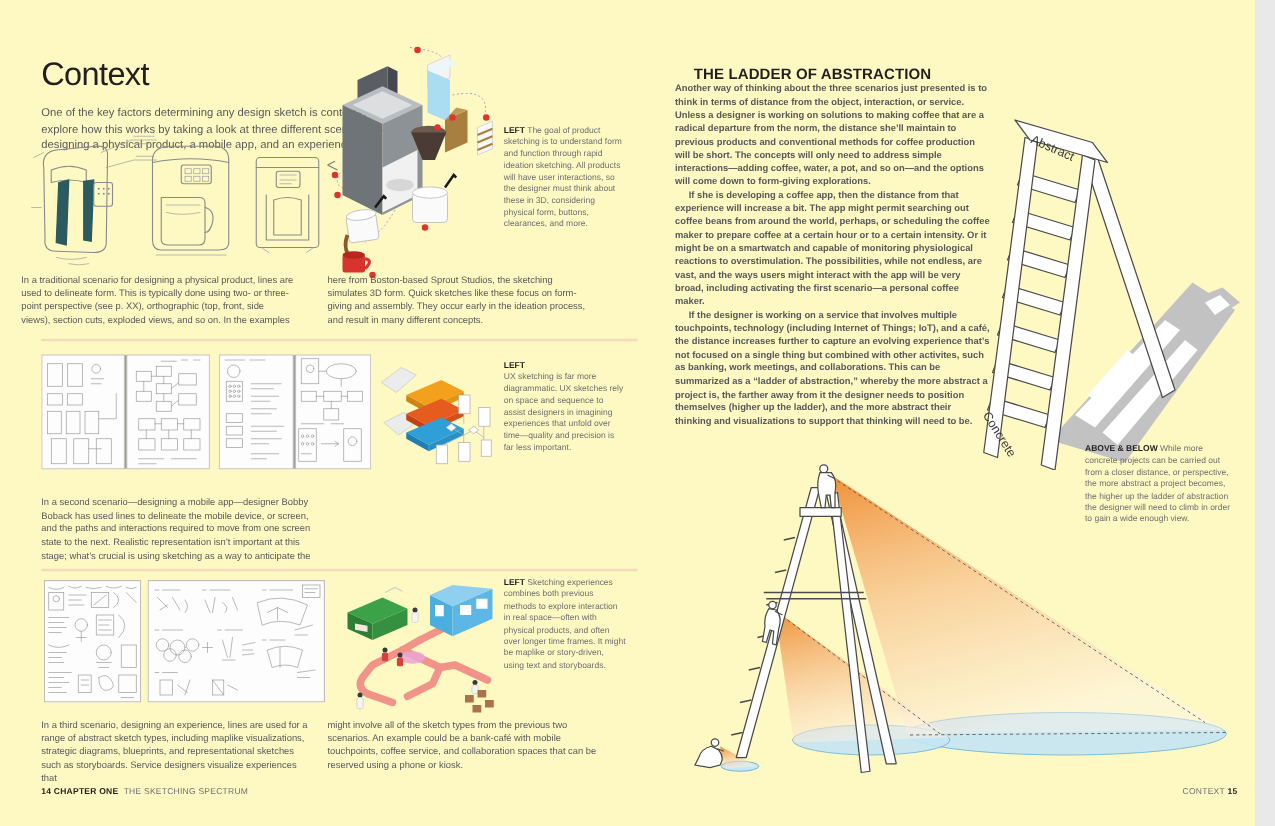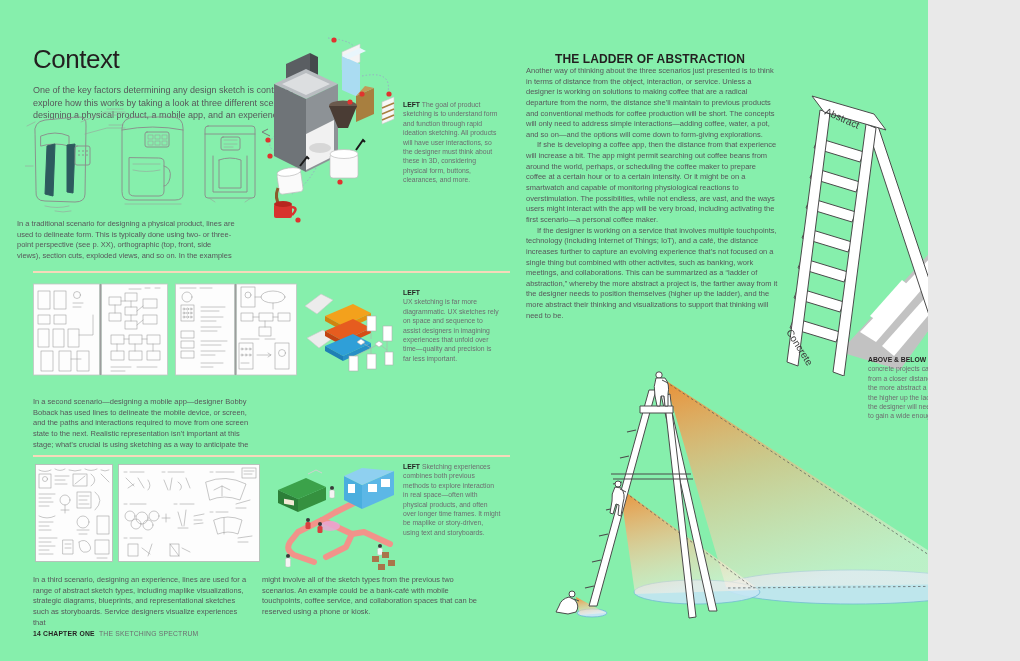--- a/index.html
+++ b/index.html
@@ -1,16 +1,16 @@
 <!DOCTYPE html>
 <html><head>
 <meta charset="utf-8">
 <style>
   html,body{margin:0;padding:0;background:#e9e9e9;}
-  .spread{position:relative;width:928px;height:661px;background:#86efac;overflow:hidden;
+  .spread{position:relative;width:1004px;height:661px;background:#fef9c3;overflow:hidden;
           font-family:"Liberation Sans",sans-serif;color:#57585a;}
   .abs{position:absolute;}
   .page-title{font-size:26px;font-weight:500;color:#231f20;letter-spacing:-0.5px;}
   .intro{font-size:9px;line-height:1.4;color:#57585a;}
   .body-col{font-size:7.5px;line-height:1.42;color:#57585a;text-align:left;}
   .caption{font-size:6.8px;line-height:1.38;color:#6d6e70;}
   .caption b{color:#231f20;font-weight:700;}
   .divider{height:2px;background:#f6d9ba;}
   .rp-heading{font-size:12px;font-weight:700;color:#231f20;letter-spacing:0.1px;}
   .rp-body{font-size:7.5px;line-height:1.42;color:#57585a;}
@@ -136,20 +136,21 @@
       <path d="M4,96 l8,4 M4,96 l6,-3" stroke="#7a7a7a" stroke-width="1" fill="none"></path>
     </svg>
   </div>
 
   <div class="abs caption" style="left:403px;top:100px;width:98px;">
     <b>LEFT</b>
     <span>The goal of product sketching is to understand form and function through rapid ideation sketching. All products will have user interactions, so the designer must think about these in 3D, considering physical form, buttons, clearances, and more.</span>
   </div>
 
   <div class="abs body-col" style="left:17px;top:219px;width:218px;">In a traditional scenario for designing a physical product, lines are used to delineate form. This is typically done using two- or three-point perspective (see p. XX), orthographic (top, front, side views), section cuts, exploded views, and so on. In the examples</div>
+  <div class="abs body-col" style="left:262px;top:219px;width:212px;">here from Boston-based Sprout Studios, the sketching simulates 3D form. Quick sketches like these focus on form-giving and assembly. They occur early in the ideation process, and result in many different concepts.</div>
 
   <div class="abs divider" style="left:33px;top:271px;width:477px;"></div>
 
   <div class="abs" style="left:33px;top:283px;">
     <svg width="136" height="93" viewBox="0 0 136 93">
       <rect x="0.5" y="1" width="66" height="91" fill="#fdfdfd" stroke="#c4c4c4" stroke-width="0.8"></rect>
       <rect x="68.5" y="1" width="66" height="91" fill="#fdfdfd" stroke="#c4c4c4" stroke-width="0.8"></rect>
       <line x1="67.5" y1="1" x2="67.5" y2="92" stroke="#9d9d9d" stroke-width="1.4"></line>
       <rect class="sk-thin" x="5" y="8" width="12" height="18"></rect>
         <rect class="sk-thin" x="21" y="8" width="12" height="18"></rect>
@@ -391,21 +392,21 @@
 
   <div class="abs body-col" style="left:33px;top:575px;width:218px;">In a third scenario, designing an experience, lines are used for a range of abstract sketch types, including maplike visualizations, strategic diagrams, blueprints, and representational sketches such as storyboards. Service designers visualize experiences that</div>
   <div class="abs body-col" style="left:262px;top:575px;width:215px;">might involve all of the sketch types from the previous two scenarios. An example could be a bank-café with mobile touchpoints, coffee service, and collaboration spaces that can be reserved using a phone or kiosk.</div>
 
   <div class="abs footer" style="left:33px;top:630px;">
     <b>14</b>&nbsp;<b>CHAPTER ONE</b>&nbsp;&nbsp;<span>THE SKETCHING SPECTRUM</span>
   </div>
 
   <div class="abs rp-heading" style="left:555px;top:52px;">THE LADDER OF ABSTRACTION</div>
 
-  <div class="abs rp-body" style="left:526px;top:66px;width:252px;">
+  <div class="abs rp-body" style="left:540px;top:66px;width:252px;font-weight:bold;">
     <p>Another way of thinking about the three scenarios just presented is to think in terms of distance from the object, interaction, or service. Unless a designer is working on solutions to making coffee that are a radical departure from the norm, the distance she’ll maintain to previous products and conventional methods for coffee production will be short. The concepts will only need to address simple interactions—adding coffee, water, a pot, and so on—and the options will come down to form-giving explorations.</p>
     <p class="indent">If she is developing a coffee app, then the distance from that experience will increase a bit. The app might permit searching out coffee beans from around the world, perhaps, or scheduling the coffee maker to prepare coffee at a certain hour or to a certain intensity. Or it might be on a smartwatch and capable of monitoring physiological reactions to overstimulation. The possibilities, while not endless, are vast, and the ways users might interact with the app will be very broad, including activating the first scenario—a personal coffee maker.</p>
     <p class="indent">If the designer is working on a service that involves multiple touchpoints, technology (including Internet of Things; IoT), and a café, the distance increases further to capture an evolving experience that’s not focused on a single thing but combined with other activites, such as banking, work meetings, and collaborations. This can be summarized as a “ladder of abstraction,” whereby the more abstract a project is, the farther away from it the designer needs to position themselves (higher up the ladder), and the more abstract their thinking and visualizations to support that thinking will need to be.</p>
   </div>
 
   <div class="abs" style="left:782px;top:80px;">
     <svg width="232" height="296" viewBox="0 0 232 296">
 
       <g>
         <polygon points="58,272 172,146 206,168 118,290" fill="#c2c2c2"></polygon>

